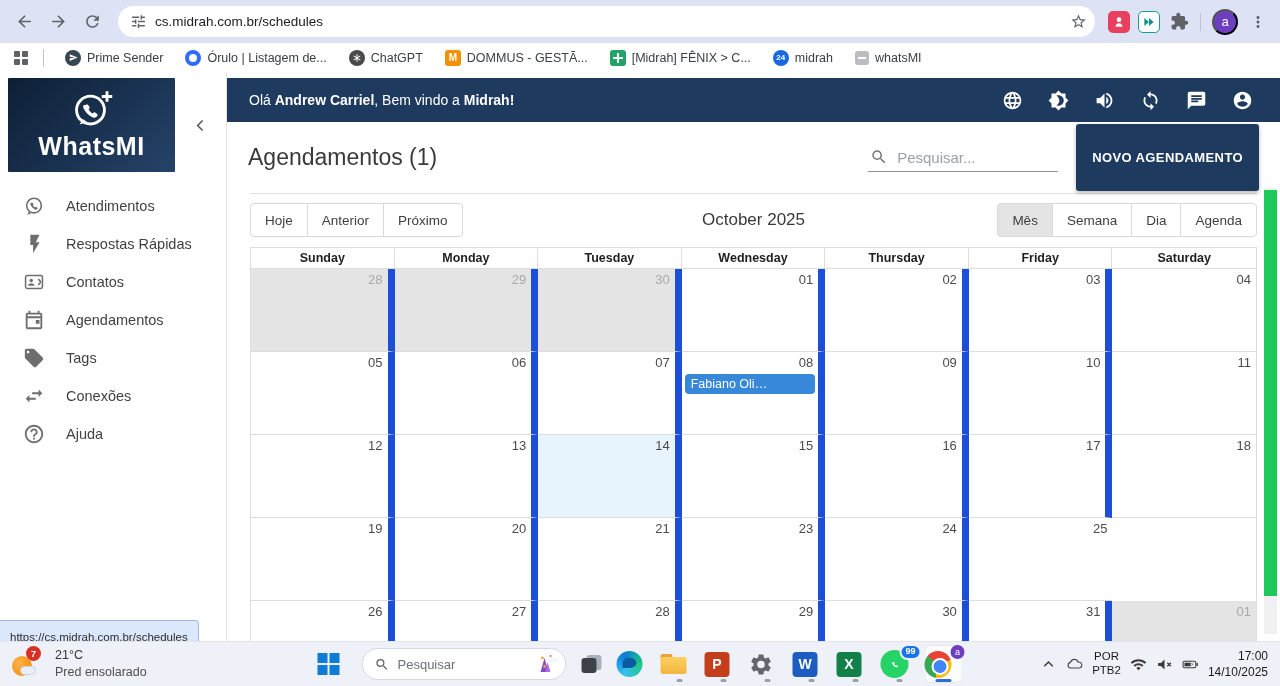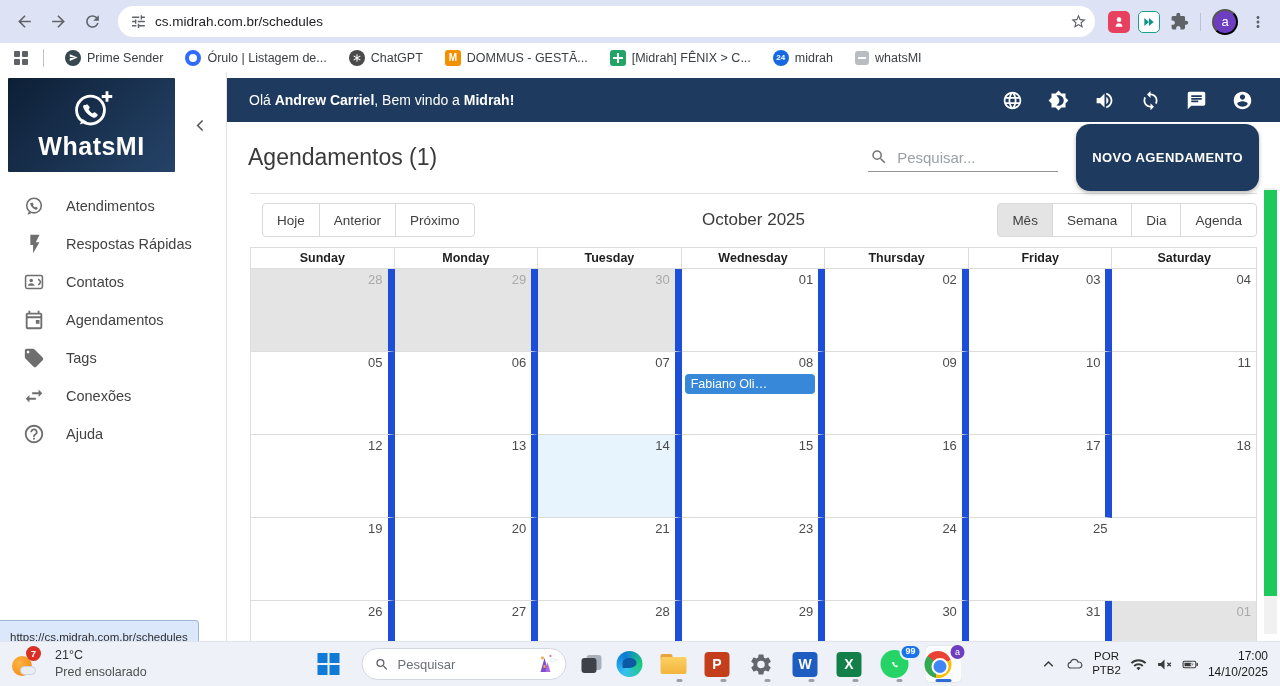--- a/index.html
+++ b/index.html
@@ -52,29 +52,29 @@
   .greet{font-size:14px}
   .navy-icons{margin-left:auto;display:flex;gap:25px;align-items:center}
   .navy-icons svg{width:21px;height:21px;fill:#fff;cursor:pointer}
 
   .titlerow{height:71px;display:flex;align-items:center;padding:0 21px}
   .page-title{font-size:23px;color:#3a3a3a;font-weight:normal}
   .searchbox{display:flex;align-items:center;gap:9px;border-bottom:1px solid #949494;padding:5px 2px;width:190px;margin-left:auto;margin-right:18px}
   .searchbox svg{width:18px;height:18px;fill:#757575}
   .searchbox input{border:none;outline:none;font-size:15px;color:#333;width:145px;background:transparent;font-family:"Liberation Sans",sans-serif}
   .searchbox input::placeholder{color:#9aa0a6}
-  .new-btn{background:var(--brand-navy,#1e3a5f);color:#fff;font-weight:bold;font-size:13px;letter-spacing:.4px;border:none;border-radius:14px;padding:26px 16px;box-shadow:0 2px 4px rgba(0,0,0,.28);cursor:pointer;font-family:"Liberation Sans",sans-serif}
+  .new-btn{background:var(--brand-navy,#1e3a5f);color:#fff;font-weight:bold;font-size:13px;letter-spacing:.4px;border:none;border-radius:3px;padding:26px 16px;box-shadow:0 2px 4px rgba(0,0,0,.28);cursor:pointer;font-family:"Liberation Sans",sans-serif}
 
   .calwrap{margin:0 23px;border-top:1px solid #e0e0e0;padding-top:9px}
   .cal-toolbar{position:relative;display:flex;align-items:center;height:34px;margin-bottom:10px}
   .cal-title{position:absolute;left:0;right:0;text-align:center;font-size:17px;color:#3a3a3a}
   .btn-group{display:flex;position:relative;z-index:1}
   .btn-group.right{margin-left:auto}
   .cbtn{background:#fff;border:1px solid #d9d9d9;height:34px;padding:0 14px;font-size:13.5px;color:#3f3f3f;cursor:pointer;margin-left:-1px;font-family:"Liberation Sans",sans-serif}
-  .cbtn:first-child{margin-left:12px;border-radius:4px 0 0 4px}
+  .cbtn:first-child{margin-left:0;border-radius:4px 0 0 4px}
   .cbtn:last-child{border-radius:0 4px 4px 0}
   .cbtn.active{background:#e4e4e4}
   .cal-clip{height:396px;overflow:hidden;border:1px solid #ddd;border-bottom:none}
   .wd-row,.wk{display:grid;grid-template-columns:repeat(7,1fr)}
   .wd{border-right:1px solid #ddd;border-bottom:1px solid #ddd;text-align:center;font-weight:bold;font-size:12.5px;color:#1f1f1f;padding:3px 0}
   .wd:last-child{border-right:none}
   .wk{height:83px}
   .cell{border-right:7px solid #1d4ed8;border-bottom:1px solid #ddd;background:#fff;cursor:pointer;overflow:hidden}
   .cell:last-child{border-right:none}
   .cell.other{background:#e4e4e4}

